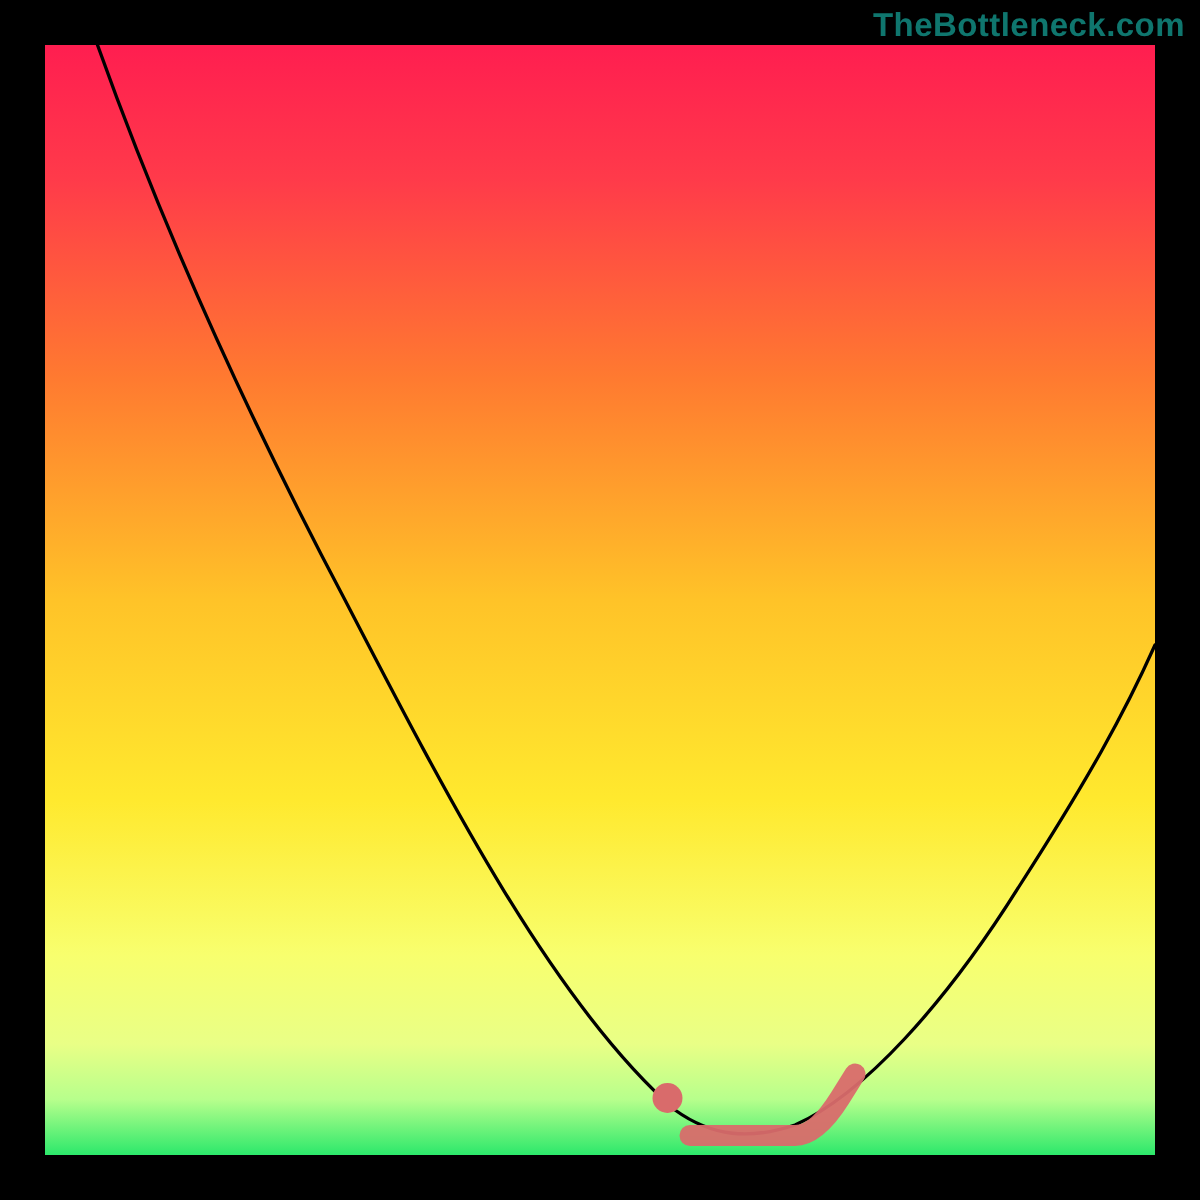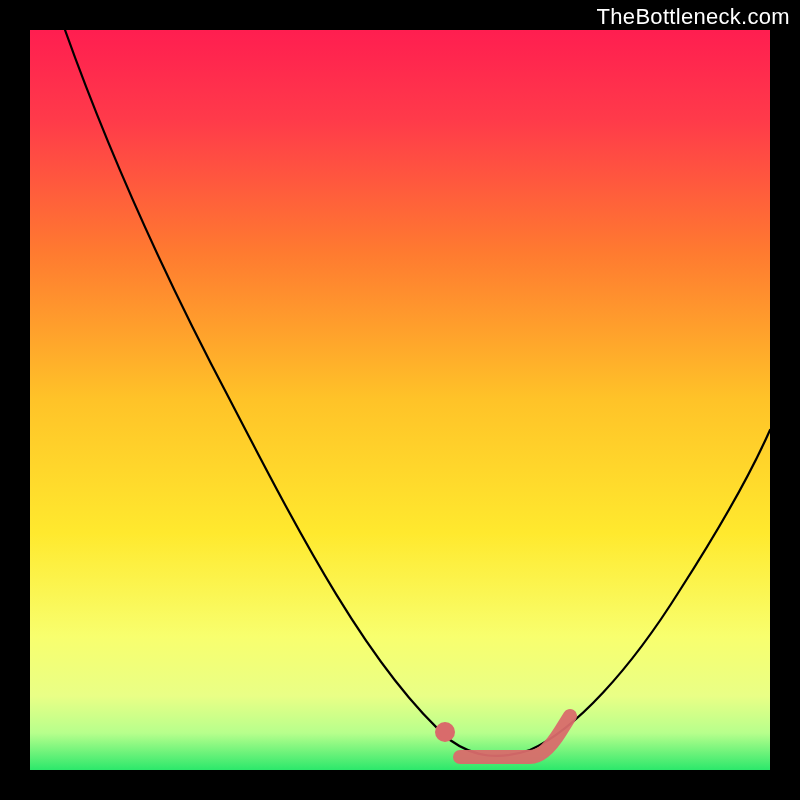--- a/index.html
+++ b/index.html
@@ -10,23 +10,23 @@
     position: absolute;
     left: 0; top: 0;
     width: 800px; height: 800px;
     background: #000;
   }
 
   .watermark {
     position: absolute;
     top: 4px;
     right: 10px;
-    color: #ffffff;
+    color: #0f766e;
     font-size: 22px;
-    font-weight: 400;
+    font-weight: 700;
     letter-spacing: 0.3px;
     z-index: 5;
   }
 
   .plot {
     position: absolute;
     left: 30px;
     top: 30px;
     width: 740px;
     height: 740px;

